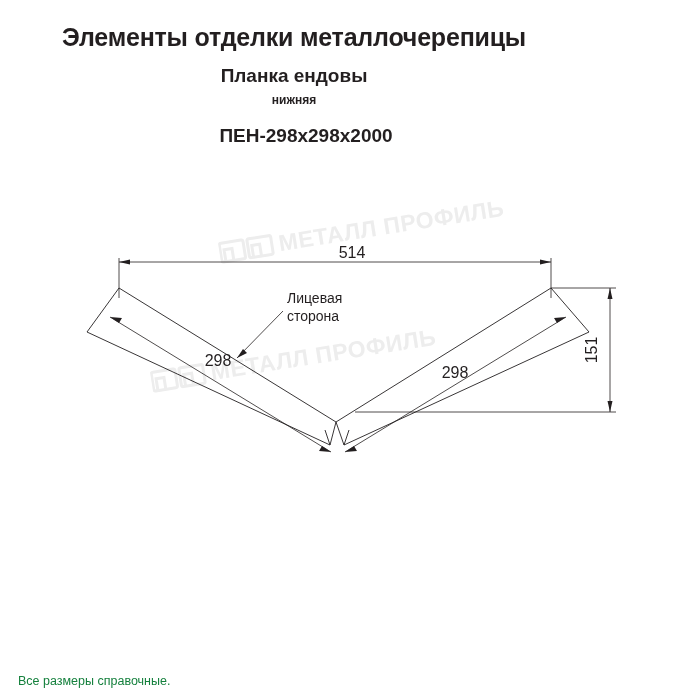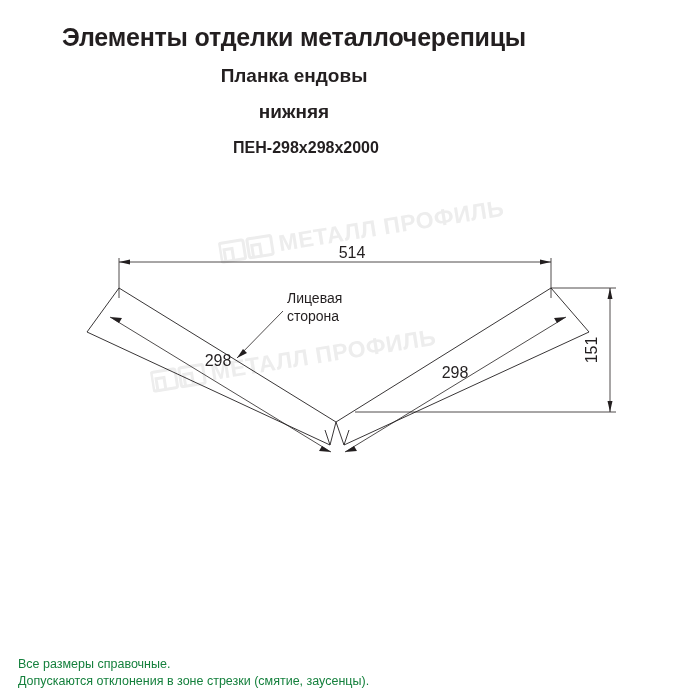--- a/index.html
+++ b/index.html
@@ -32,31 +32,31 @@
     font-size: 25px;
     font-weight: bold;
     letter-spacing: -0.2px;
     line-height: 30px;
     margin: 0;
   }
   .sub-title {
     font-size: 19px;
     font-weight: bold;
     line-height: 24px;
-    margin: 12px;
+    margin: 0;
     margin-top: 12px;
   }
   .sub-title-2 {
+    font-size: 12px;
+    font-weight: bold;
+    line-height: 24px;
+    margin: 0;
+  }
+  .code-title {
     font-size: 19px;
-    font-weight: bold;
-    line-height: 24px;
-    margin: 0;
-  }
-  .code-title {
-    font-size: 16px;
     font-weight: bold;
     line-height: 24px;
     margin: 14px;
     margin-top: 12px;
     padding-left: 24px;
   }
 
   .drawing {
     position: absolute;
     top: 180px;
@@ -204,16 +204,15 @@
         <path d="M610 108 L607.5 119 L612.5 119 Z" fill="#231f20" stroke="none"></path>
         <path d="M610 232 L607.5 221 L612.5 221 Z" fill="#231f20" stroke="none"></path>
       </g>
       <text x="597" y="170" text-anchor="middle" font-size="16" transform="rotate(-90 597 170)">151</text>
 
     </svg>
   </div>
 
   <div class="footnotes">
     <div>Все размеры справочные.</div>
-    <div>Допускаются отклонения в зоне стрезки (смятие, заусенцы).</div>
   </div>
 
 </div>
 
 </body></html>

